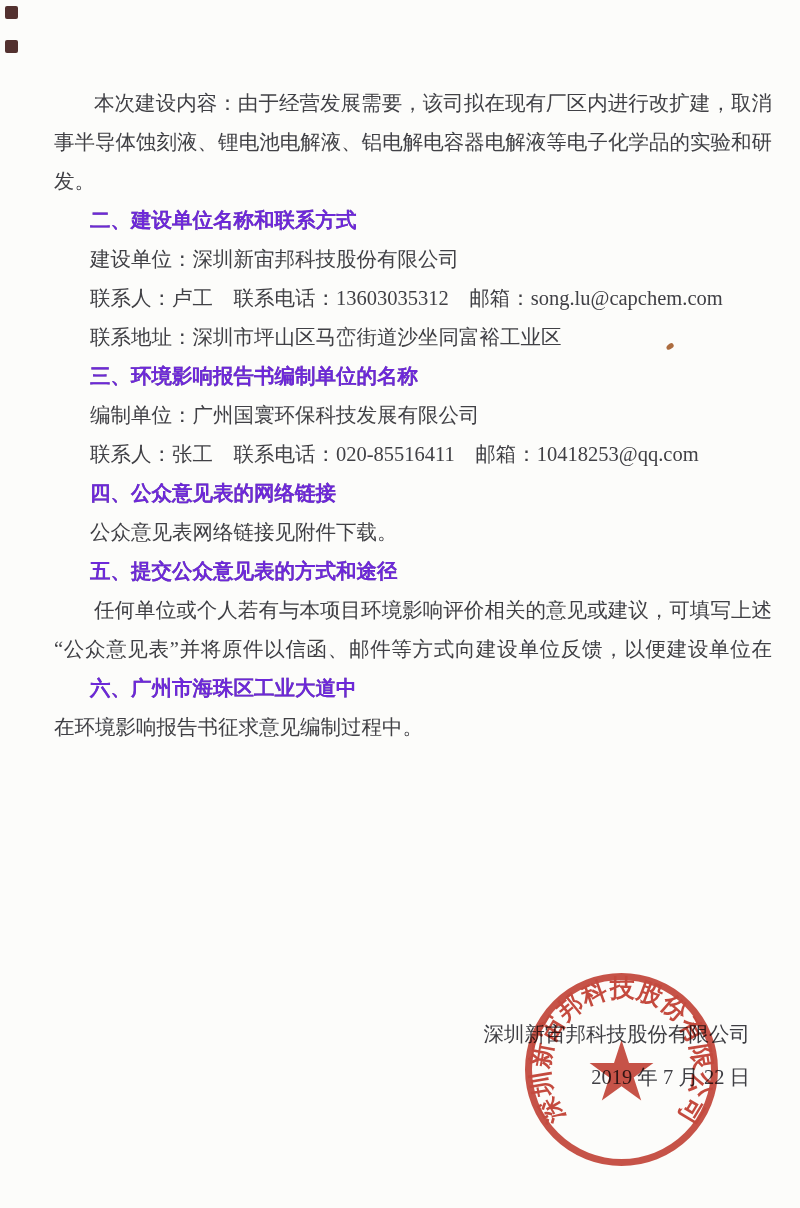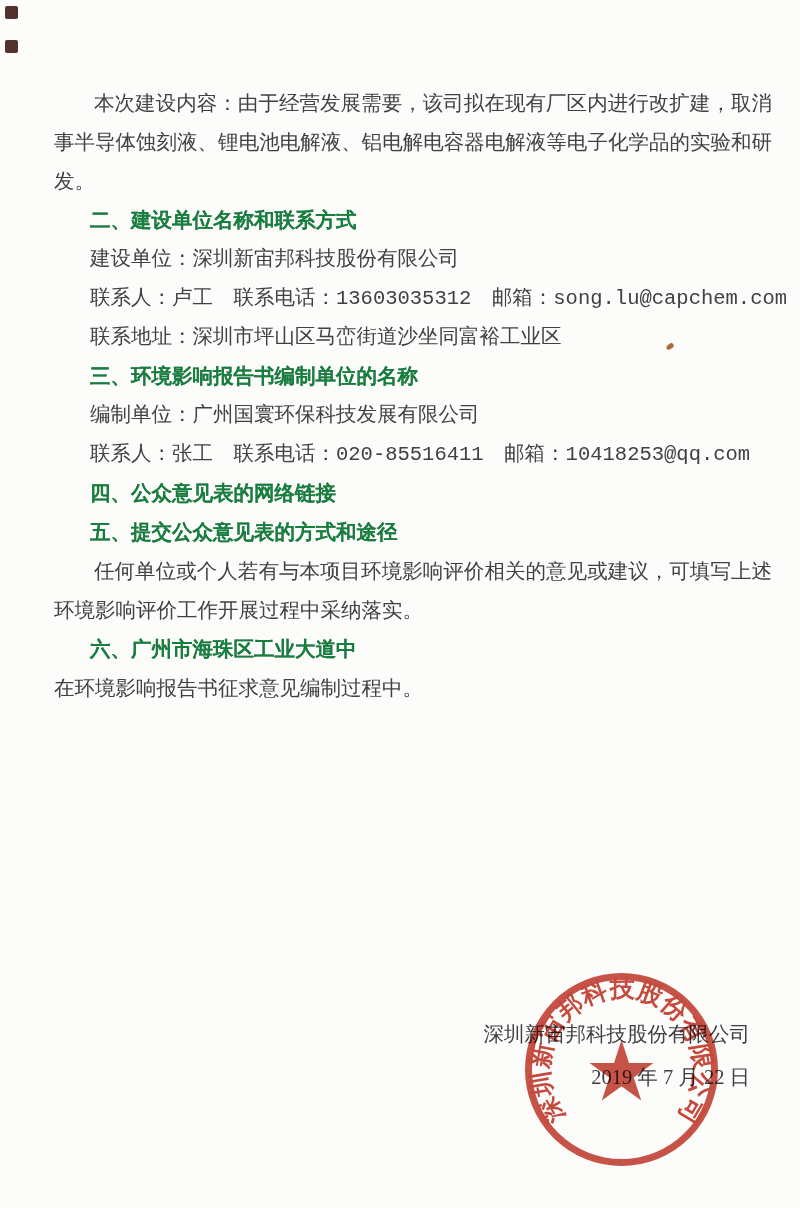--- a/index.html
+++ b/index.html
@@ -4,22 +4,22 @@
 <style>
   html,body{margin:0;padding:0;}
   body{background:#e8e8e8;font-family:"Liberation Serif","DejaVu Serif",serif;}
   .page{position:relative;width:800px;height:1208px;background:#fcfcfa;overflow:hidden;
         box-shadow:0 0 4px rgba(0,0,0,.15);}
   
   .doc{position:absolute;left:54px;top:84px;width:718px;color:#404045;
        font-size:20.5px;line-height:39px;}
   .ln{white-space:nowrap;height:39px;overflow:visible;}
   .ln.first{padding-left:40px;}
-  .ln.inset{padding-left:36px;font-family:Liberation Mono, monospace;}
-  .ln.head{padding-left:36px;font-weight:700;color:#15803d;
+  .ln.inset{padding-left:36px;}
+  .ln.head{padding-left:36px;font-weight:700;color:#6d28d9;
            text-shadow:0 0 .5px rgba(45,45,49,.55);}
   .ln.fill{text-align:justify;text-align-last:justify;}
   
   .sig{position:absolute;right:50px;top:1013px;text-align:right;color:#3e3e43;
        font-size:20.5px;line-height:43px;}
   
   .seal{position:absolute;left:519px;top:967px;width:205px;height:205px;
         mix-blend-mode:multiply;opacity:.92;}
   .seal svg{display:block;width:205px;height:205px;}
   
@@ -44,23 +44,24 @@
     <div class="ln fill">事半导体蚀刻液、锂电池电解液、铝电解电容器电解液等电子化学品的实验和研</div>
     <div class="ln">发。</div>
     <div class="ln head">二、建设单位名称和联系方式</div>
     <div class="ln inset">建设单位：深圳新宙邦科技股份有限公司</div>
     <div class="ln inset">联系人：卢工　联系电话：13603035312　邮箱：song.lu@capchem.com</div>
     <div class="ln inset">联系地址：深圳市坪山区马峦街道沙坐同富裕工业区</div>
     <div class="ln head">三、环境影响报告书编制单位的名称</div>
     <div class="ln inset">编制单位：广州国寰环保科技发展有限公司</div>
     <div class="ln inset">联系人：张工　联系电话：020-85516411　邮箱：10418253@qq.com</div>
     <div class="ln head">四、公众意见表的网络链接</div>
+    <div class="ln inset">公众意见表网络链接见附件下载。</div>
     <div class="ln head">五、提交公众意见表的方式和途径</div>
     <div class="ln first fill">任何单位或个人若有与本项目环境影响评价相关的意见或建议，可填写上述</div>
-    <div class="ln">环境影响评价工作开展过程中采纳落实。</div>
+    <div class="ln fill">“公众意见表”并将原件以信函、邮件等方式向建设单位反馈，以便建设单位在</div>
     <div class="ln head">六、广州市海珠区工业大道中</div>
     <div class="ln">在环境影响报告书征求意见编制过程中。</div>
   </div>
 
   <div class="sig">
     <div>深圳新宙邦科技股份有限公司</div>
     <div>2019 年 7 月 22 日</div>
   </div>
 
   <div class="seal">

